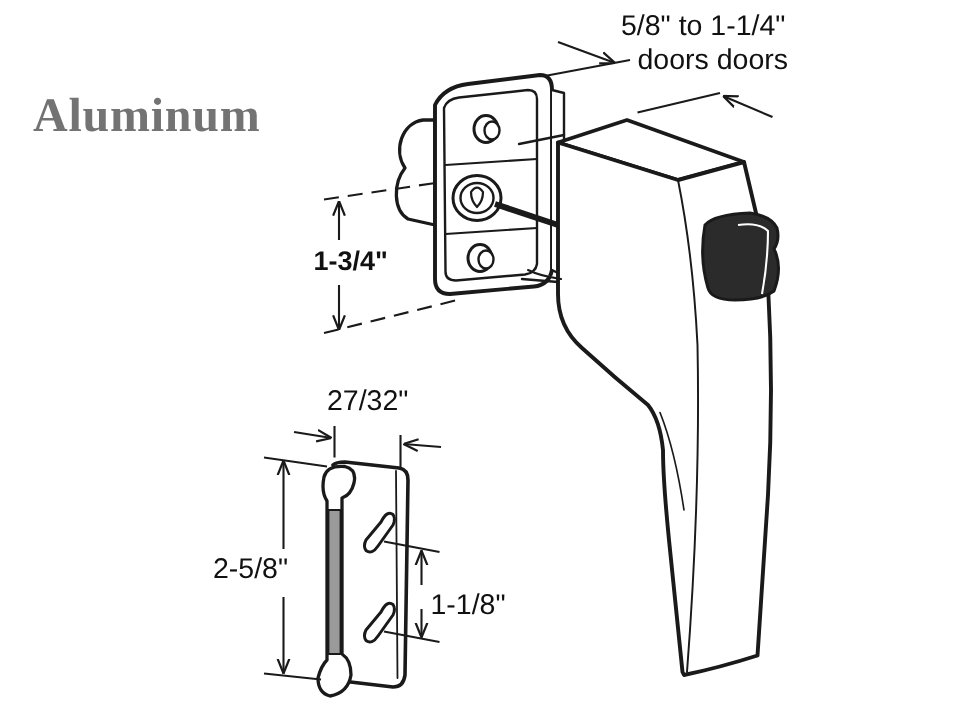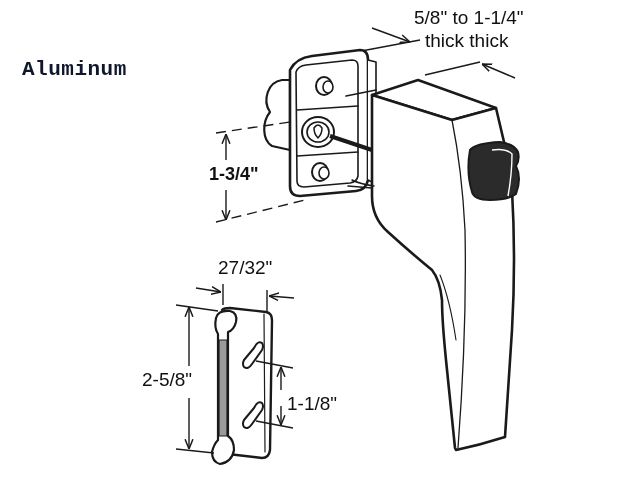--- a/index.html
+++ b/index.html
@@ -1,39 +1,39 @@
 <!DOCTYPE html>
 <html><head>
   <meta charset="utf-8">
   <style>
     html, body { margin: 0; padding: 0; background: #ffffff; }
     body { width: 640px; height: 480px; position: relative; overflow: hidden; }
     #stage { position: absolute; left: 0; top: 0; width: 640px; height: 480px; }
     .title {
       position: absolute; left: 22px; top: 58px;
-      font-family: Liberation Mono, monospace; font-weight: bold; font-size: 21px;
-      color: #0f172a; letter-spacing: 0.5px;
+      font-family: Liberation Serif, serif; font-weight: bold; font-size: 32px;
+      color: #737373; letter-spacing: 0.5px;
     }
     .dim-label {
       position: absolute;
       font-family: "Liberation Sans", sans-serif; color: #111;
       font-size: 19px; line-height: 20px; white-space: nowrap;
     }
     .dim-bold { font-weight: bold; }
     svg { position: absolute; left: 0; top: 0; }
   </style>
 </head>
 <body>
 
 <div id="stage">
 
   <div class="title">Aluminum</div>
 
   <div class="dim-label" style="left:414px; top:8px;">5/8" to 1-1/4"</div>
-  <div class="dim-label" style="left:425px; top:31px;">thick thick</div>
+  <div class="dim-label" style="left:425px; top:31px;">doors doors</div>
 
   <div class="dim-label dim-bold" style="left:209px; top:164px; font-size:18px;">1-3/4"</div>
 
   <div class="dim-label" style="left:218px; top:258px;">27/32"</div>
 
   <div class="dim-label" style="left:142px; top:370px;">2-5/8"</div>
 
   <div class="dim-label" style="left:287px; top:394px;">1-1/8"</div>
 
   <svg width="640" height="480" viewBox="0 0 640 480">

